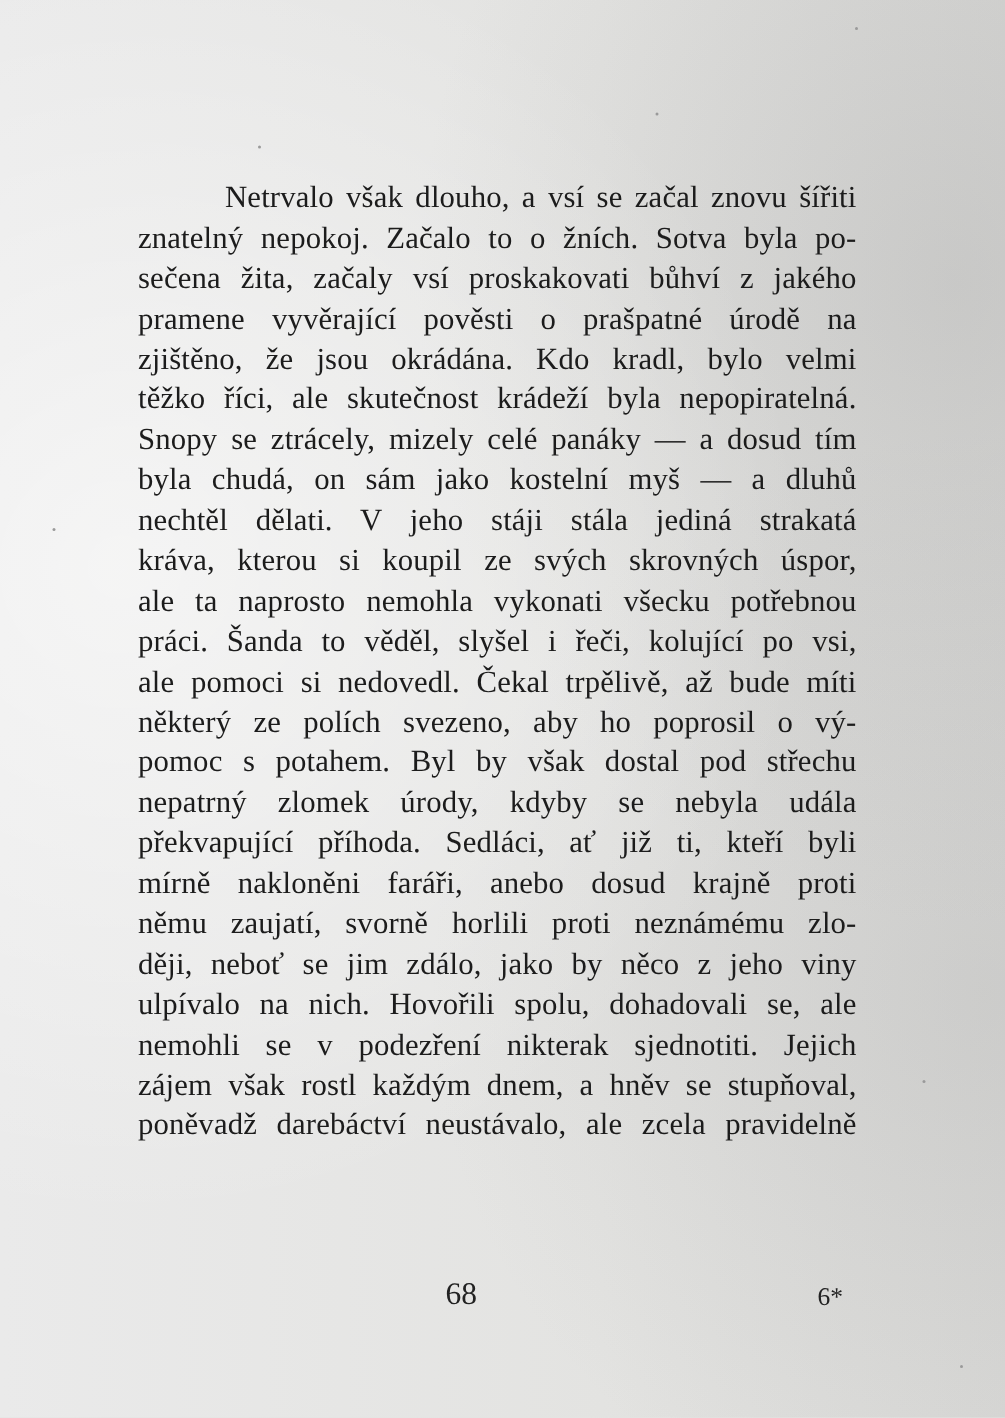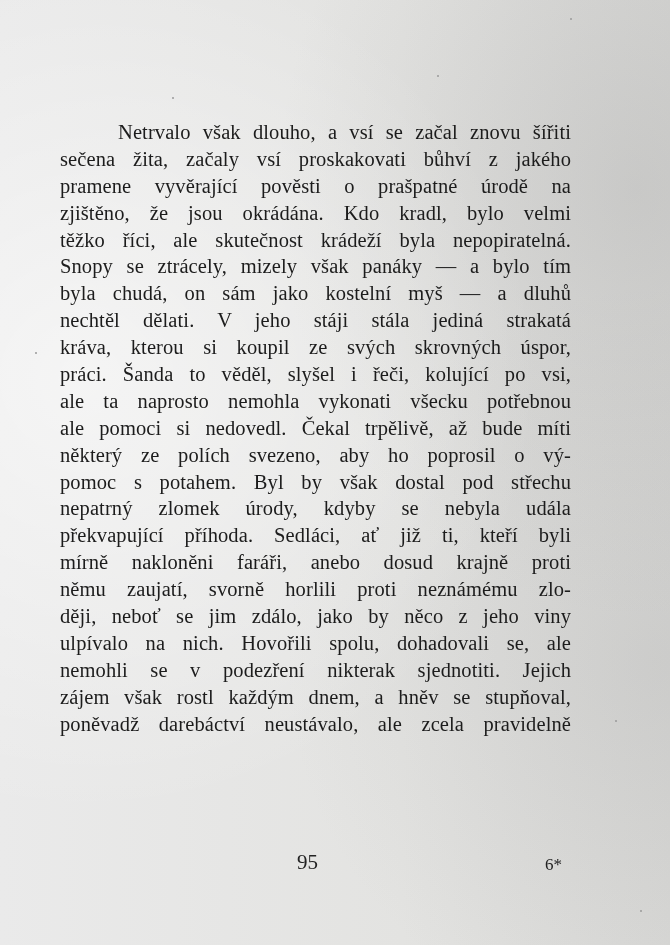--- a/index.html
+++ b/index.html
@@ -33,20 +33,21 @@
     }
     .line {
       display: block;
       height: 26.9px;
       line-height: 26.9px;
       font-size: 20.5px;
       white-space: nowrap;
       text-align: justify;
       text-align-last: justify;
       letter-spacing: 0.1px;
+      margin-left: 32px;
     }
     .line.indent {
       padding-left: 58px;
     }
     .line.last {
       text-align-last: justify;
     }
     .folio {
       position: absolute;
       top: 850px;
@@ -68,45 +69,46 @@
       background: #9a9a9a;
       border-radius: 50%;
     }
   </style>
 </head>
 <body>
 
 <div class="page">
   <div class="text-block">
     <span class="line indent">Netrvalo však dlouho, a vsí se začal znovu šířiti</span>
+    <span class="line">znatelný nepokoj. Začalo to o žních. Sotva byla po-</span>
     <span class="line">sečena žita, začaly vsí proskakovati bůhví z jakého</span>
     <span class="line">pramene vyvěrající pověsti o prašpatné úrodě na</span>
     <span class="line">zjištěno, že jsou okrádána. Kdo kradl, bylo velmi</span>
     <span class="line">těžko říci, ale skutečnost krádeží byla nepopiratelná.</span>
-    <span class="line">Snopy se ztrácely, mizely však panáky — a bylo tím</span>
+    <span class="line">Snopy se ztrácely, mizely celé panáky — a dosud tím</span>
     <span class="line">byla chudá, on sám jako kostelní myš — a dluhů</span>
     <span class="line">nechtěl dělati. V jeho stáji stála jediná strakatá</span>
     <span class="line">kráva, kterou si koupil ze svých skrovných úspor,</span>
+    <span class="line">ale ta naprosto nemohla vykonati všecku potřebnou</span>
     <span class="line">práci. Šanda to věděl, slyšel i řeči, kolující po vsi,</span>
-    <span class="line">ale ta naprosto nemohla vykonati všecku potřebnou</span>
     <span class="line">ale pomoci si nedovedl. Čekal trpělivě, až bude míti</span>
     <span class="line">některý ze polích svezeno, aby ho poprosil o vý-</span>
     <span class="line">pomoc s potahem. Byl by však dostal pod střechu</span>
     <span class="line">nepatrný zlomek úrody, kdyby se nebyla udála</span>
     <span class="line">překvapující příhoda. Sedláci, ať již ti, kteří byli</span>
     <span class="line">mírně nakloněni faráři, anebo dosud krajně proti</span>
     <span class="line">němu zaujatí, svorně horlili proti neznámému zlo-</span>
     <span class="line">ději, neboť se jim zdálo, jako by něco z jeho viny</span>
     <span class="line">ulpívalo na nich. Hovořili spolu, dohadovali se, ale</span>
     <span class="line">nemohli se v podezření nikterak sjednotiti. Jejich</span>
     <span class="line">zájem však rostl každým dnem, a hněv se stupňoval,</span>
     <span class="line last">poněvadž darebáctví neustávalo, ale zcela pravidelně</span>
   </div>
 
-  <div class="folio page-number">95</div>
+  <div class="folio page-number">68</div>
   <div class="folio signature-mark">6*</div>
 
   <span class="speck" style="left:570px;top:18px;"></span>
   <span class="speck" style="left:437px;top:75px;"></span>
   <span class="speck" style="left:172px;top:97px;"></span>
   <span class="speck" style="left:35px;top:352px;"></span>
   <span class="speck" style="left:615px;top:720px;"></span>
   <span class="speck" style="left:640px;top:910px;"></span>
 </div>
 

